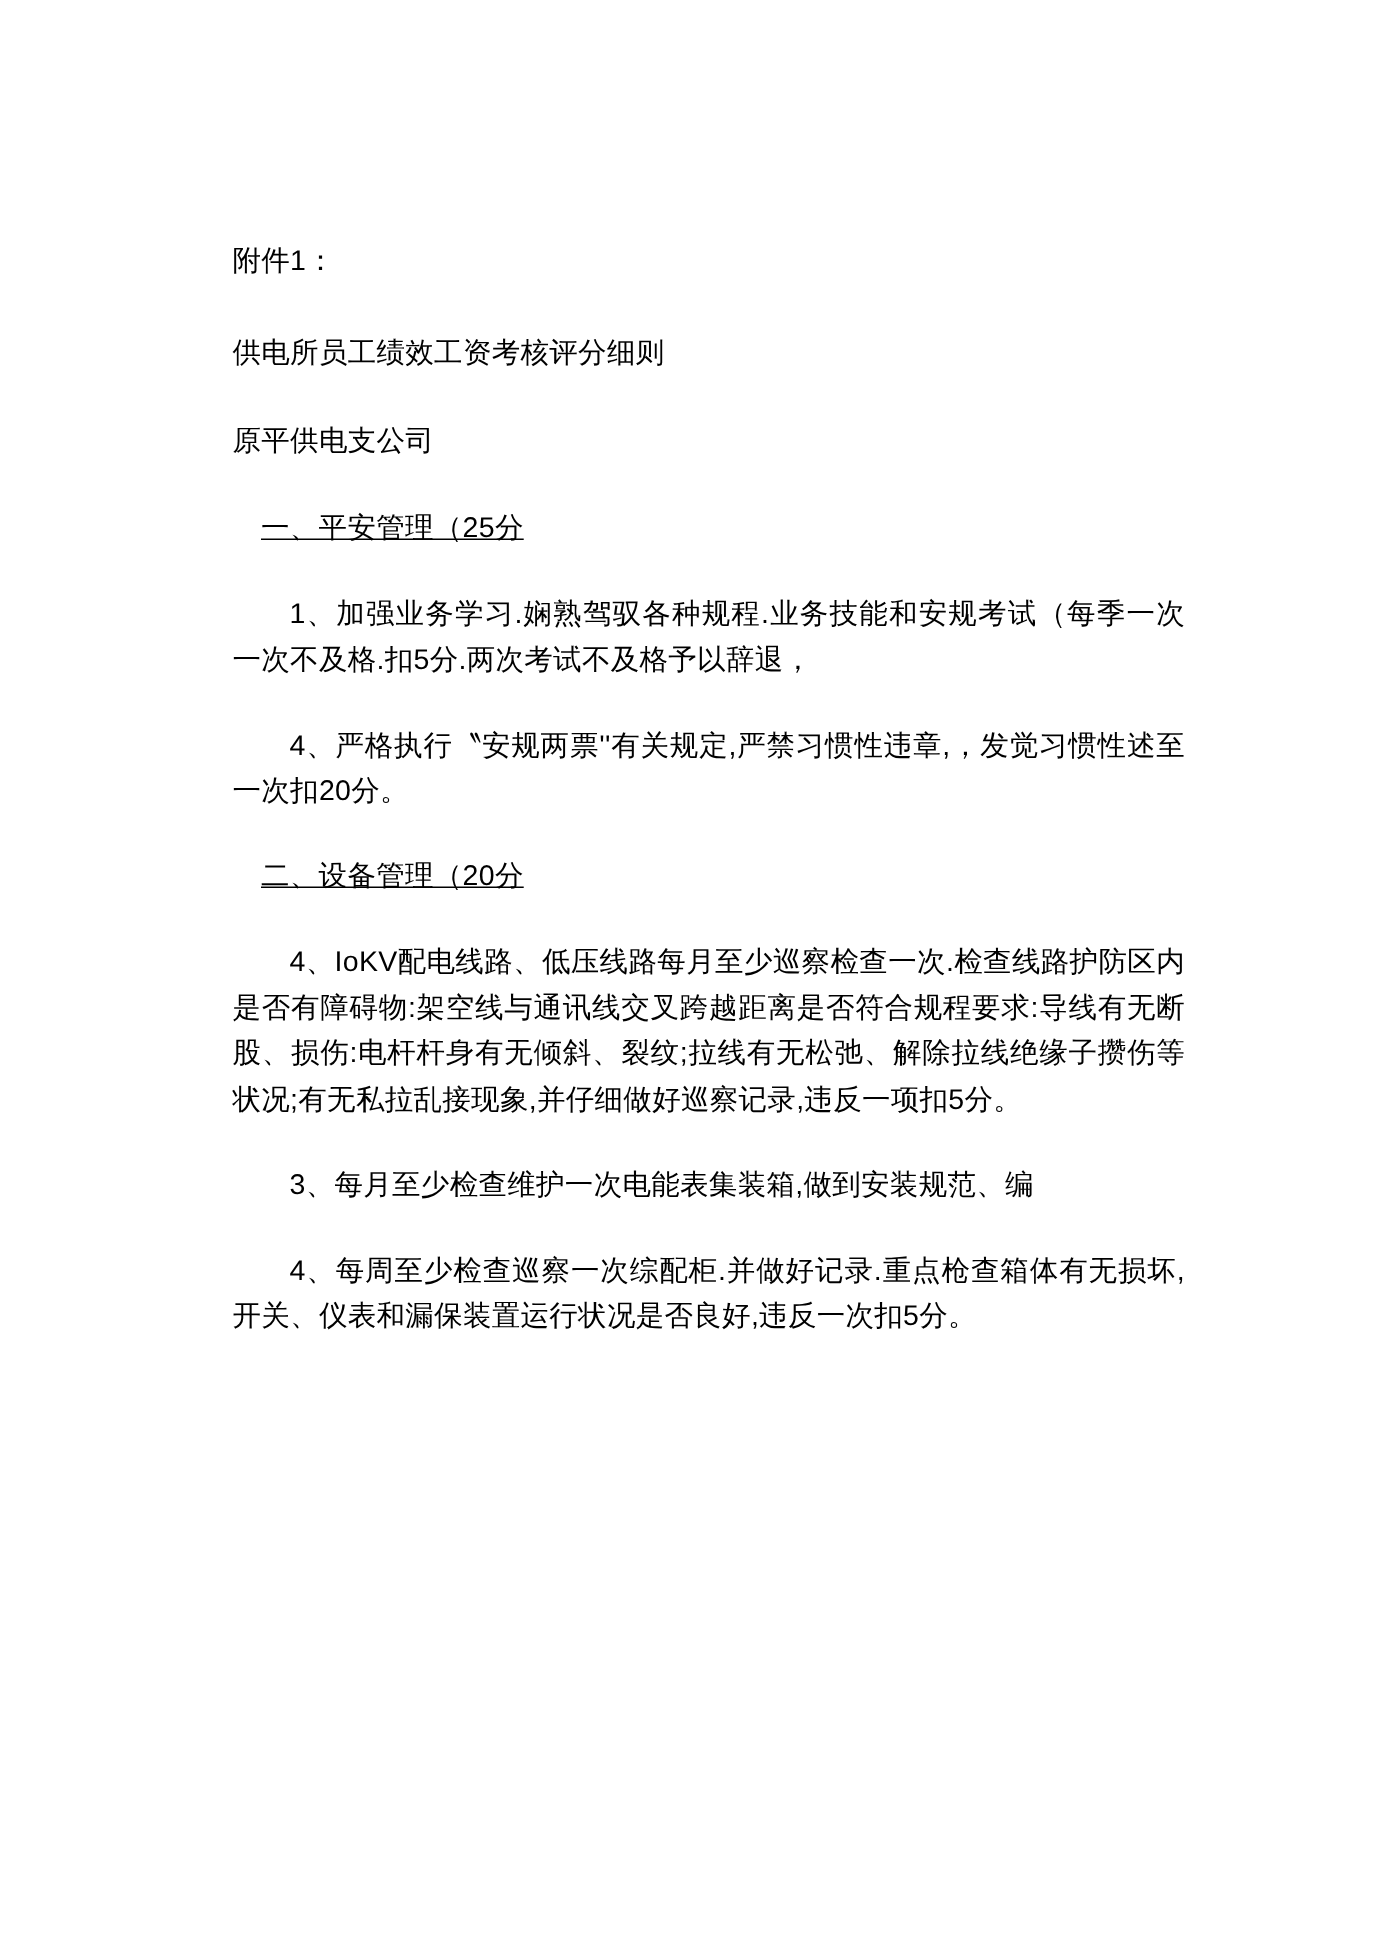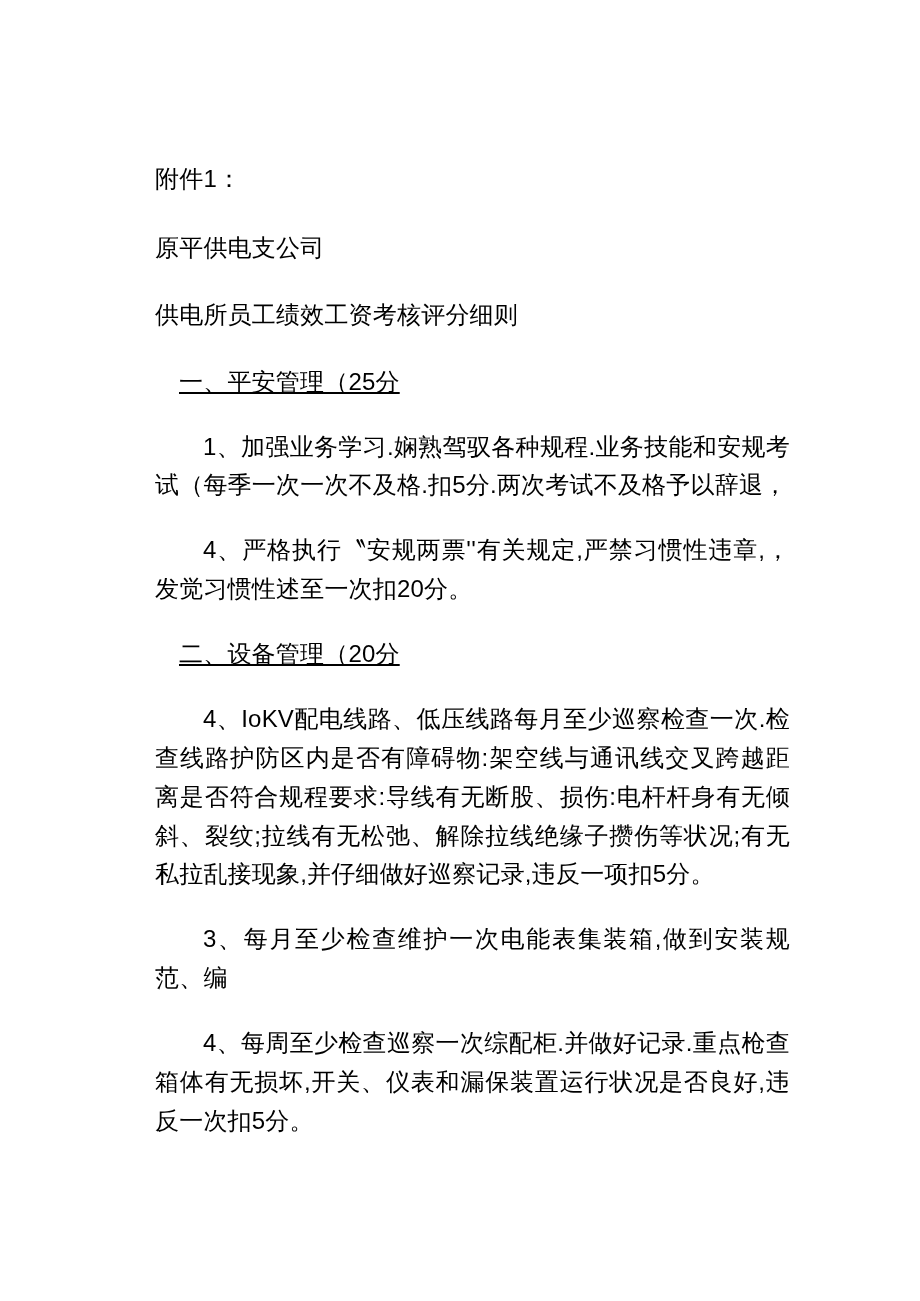--- a/index.html
+++ b/index.html
@@ -16,21 +16,21 @@
   }
   .page {
     position: relative;
     width: 920px;
     height: 1301px;
     background: #ffffff;
     box-sizing: border-box;
     padding: 160px 130px 0 155px;
   }
   .doc-body {
-    font-size: 24px;
+    font-size: 19px;
     line-height: 1.62;
     letter-spacing: 0.2px;
   }
   .para {
     margin: 0 0 26px 0;
     text-align: justify;
     text-justify: inter-ideograph;
   }
   .indent {
     text-indent: 2em;
@@ -48,23 +48,23 @@
   }
 </style>
 </head>
 <body>
 
 <div class="page">
   <div class="doc-body">
 
     <p class="para attach">附件1：</p>
 
+    <p class="para title-line">供电所员工绩效工资考核评分细则</p>
+
     <p class="para title-line">原平供电支公司</p>
-
-    <p class="para title-line">供电所员工绩效工资考核评分细则</p>
 
     <p class="para section-head">一、平安管理（25分</p>
 
     <p class="para indent">1、加强业务学习.娴熟驾驭各种规程.业务技能和安规考试（每季一次一次不及格.扣5分.两次考试不及格予以辞退，</p>
     <p class="para indent">4、严格执行〝安规两票''有关规定,严禁习惯性违章,，发觉习惯性述至一次扣20分。</p>
 
     <p class="para section-head">二、设备管理（20分</p>
 
     <p class="para indent">4、IoKV配电线路、低压线路每月至少巡察检查一次.检查线路护防区内是否有障碍物:架空线与通讯线交叉跨越距离是否符合规程要求:导线有无断股、损伤:电杆杆身有无倾斜、裂纹;拉线有无松弛、解除拉线绝缘子攒伤等状况;有无私拉乱接现象,并仔细做好巡察记录,违反一项扣5分。</p>
     <p class="para indent">3、每月至少检查维护一次电能表集装箱,做到安装规范、编</p>

